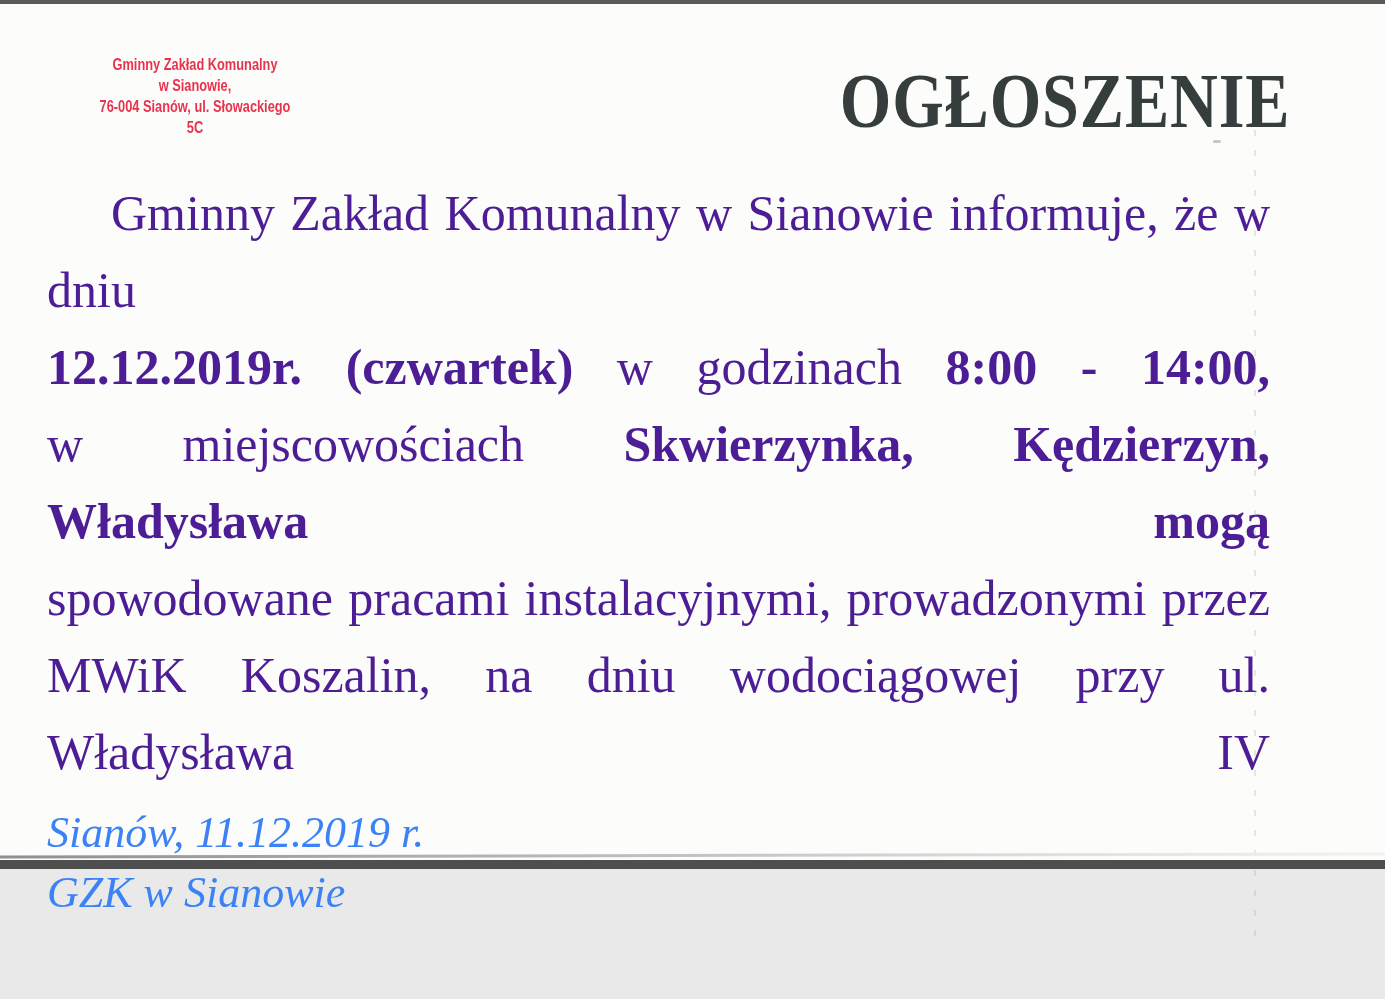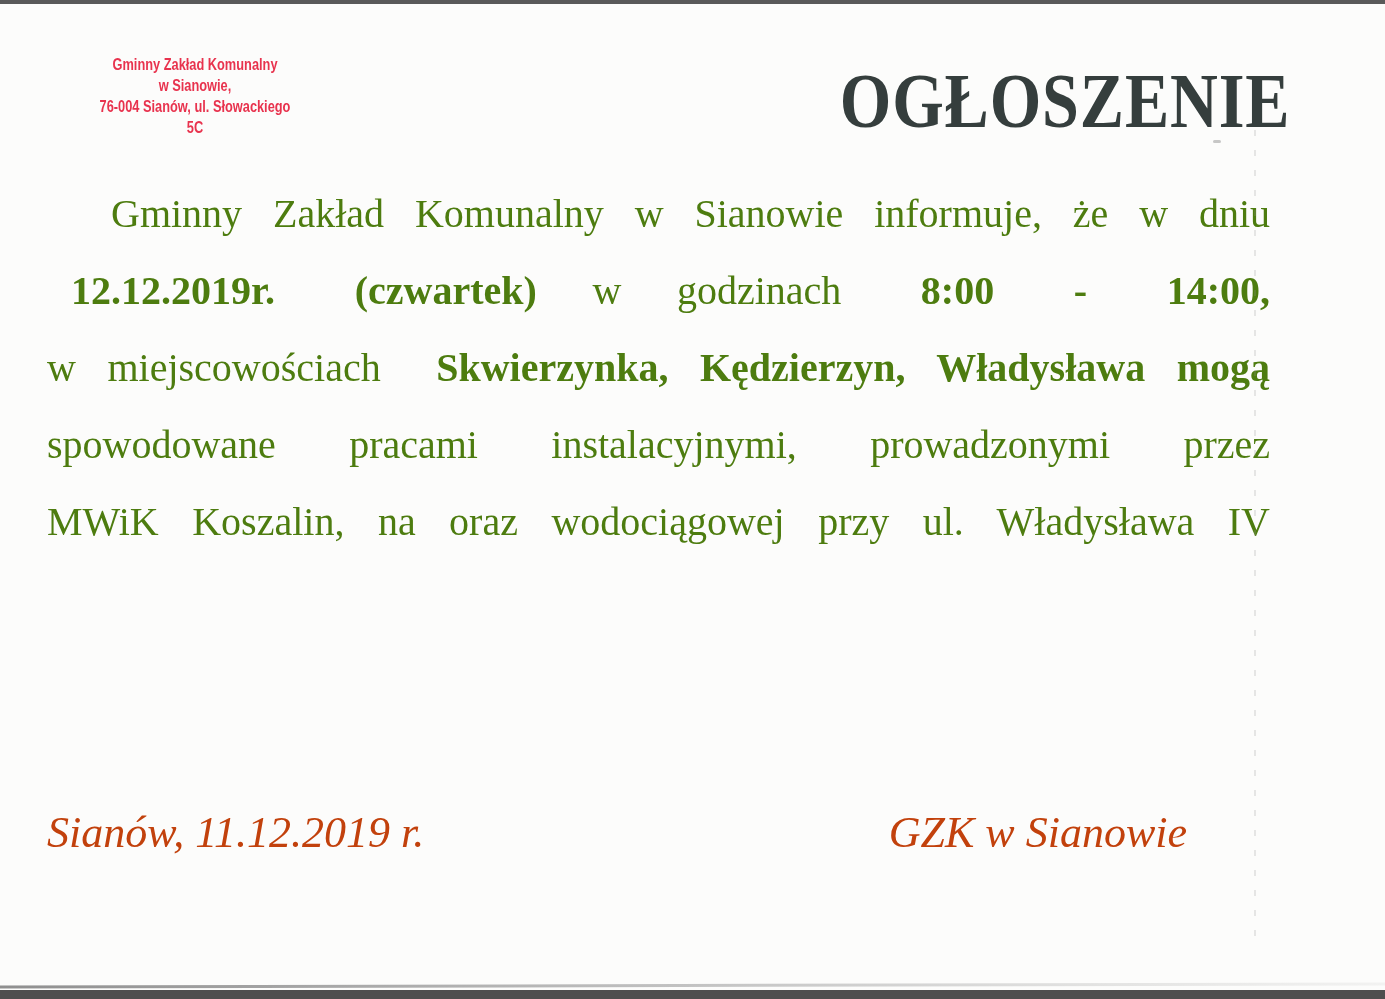--- a/index.html
+++ b/index.html
@@ -1,18 +1,18 @@
 <!DOCTYPE html>
 <html><head>
 <meta charset="utf-8">
 <style>
   html,body{margin:0;padding:0;}
   body{width:1385px;height:999px;overflow:hidden;background:#e9e9e9;}
   .page{
-    position:relative;width:1385px;height:999px;
+    position:relative;width:1385px;height:869px;
     background:#fcfcfb;
     font-family:"Liberation Serif","DejaVu Serif",serif;
     color:#2f3737;
   }
   
   .top-edge{position:absolute;top:0;left:0;width:100%;height:4px;background:#5a5a5a;}
   .bottom-edge{position:absolute;bottom:0;left:0;width:100%;height:9px;background:#4e4e4e;}
   .bottom-scanline{
     position:absolute;bottom:12px;left:0;width:100%;height:3px;
     background:linear-gradient(to right,#8f8f8f,#bdbdbd 45%,#e3e3e2 80%,#f2f2f1);
@@ -40,33 +40,33 @@
   .title{
     display:inline-block;margin:0;
     font-size:78px;line-height:78px;font-weight:bold;
     letter-spacing:1px;color:#353e3d;
     transform:scaleX(0.85);transform-origin:center;
   }
 
   
   .body-text{
     position:absolute;left:47px;top:175px;width:1223px;
-    font-size:40px;line-height:77px;color:#4d7c0f;
+    font-size:50px;line-height:77px;color:#4c1d95;
   }
   .line{white-space:normal;}
   .just{text-align:justify;text-align-last:justify;}
   .indent{text-indent:64px;}
   .p2{margin-top:6px;}
-  .b{font-weight:bold;margin-left:24px;}
+  .b{font-weight:bold;}
 
   
   .footer{
     position:absolute;left:47px;top:803px;width:1140px;
     display:flex;justify-content:space-between;
-    font-style:italic;font-size:44px;line-height:60px;color:#c2410c;
+    font-style:italic;font-size:44px;line-height:60px;color:#3b82f6;flex-direction:column;
   }
 </style>
 </head>
 <body>
 
 <div class="page">
 
   <div class="top-edge"></div>
 
   <div class="stamp">
@@ -94,21 +94,21 @@
     </div>
 
     <div class="line just">
       <span>w miejscowościach</span>
       <span class="b">Skwierzynka, Kędzierzyn, Władysława mogą</span>
     </div>
 
 
     <div class="line just"><span>spowodowane pracami instalacyjnymi, prowadzonymi przez</span></div>
 
-    <div class="line just"><span>MWiK Koszalin, na oraz wodociągowej przy ul. Władysława IV</span></div>
+    <div class="line just"><span>MWiK Koszalin, na dniu wodociągowej przy ul. Władysława IV</span></div>
 
 
 
   </div>
 
   <div class="footer">
     <div class="place-date">Sianów, 11.12.2019 r.</div>
     <div class="signature">GZK w Sianowie</div>
   </div>
 

